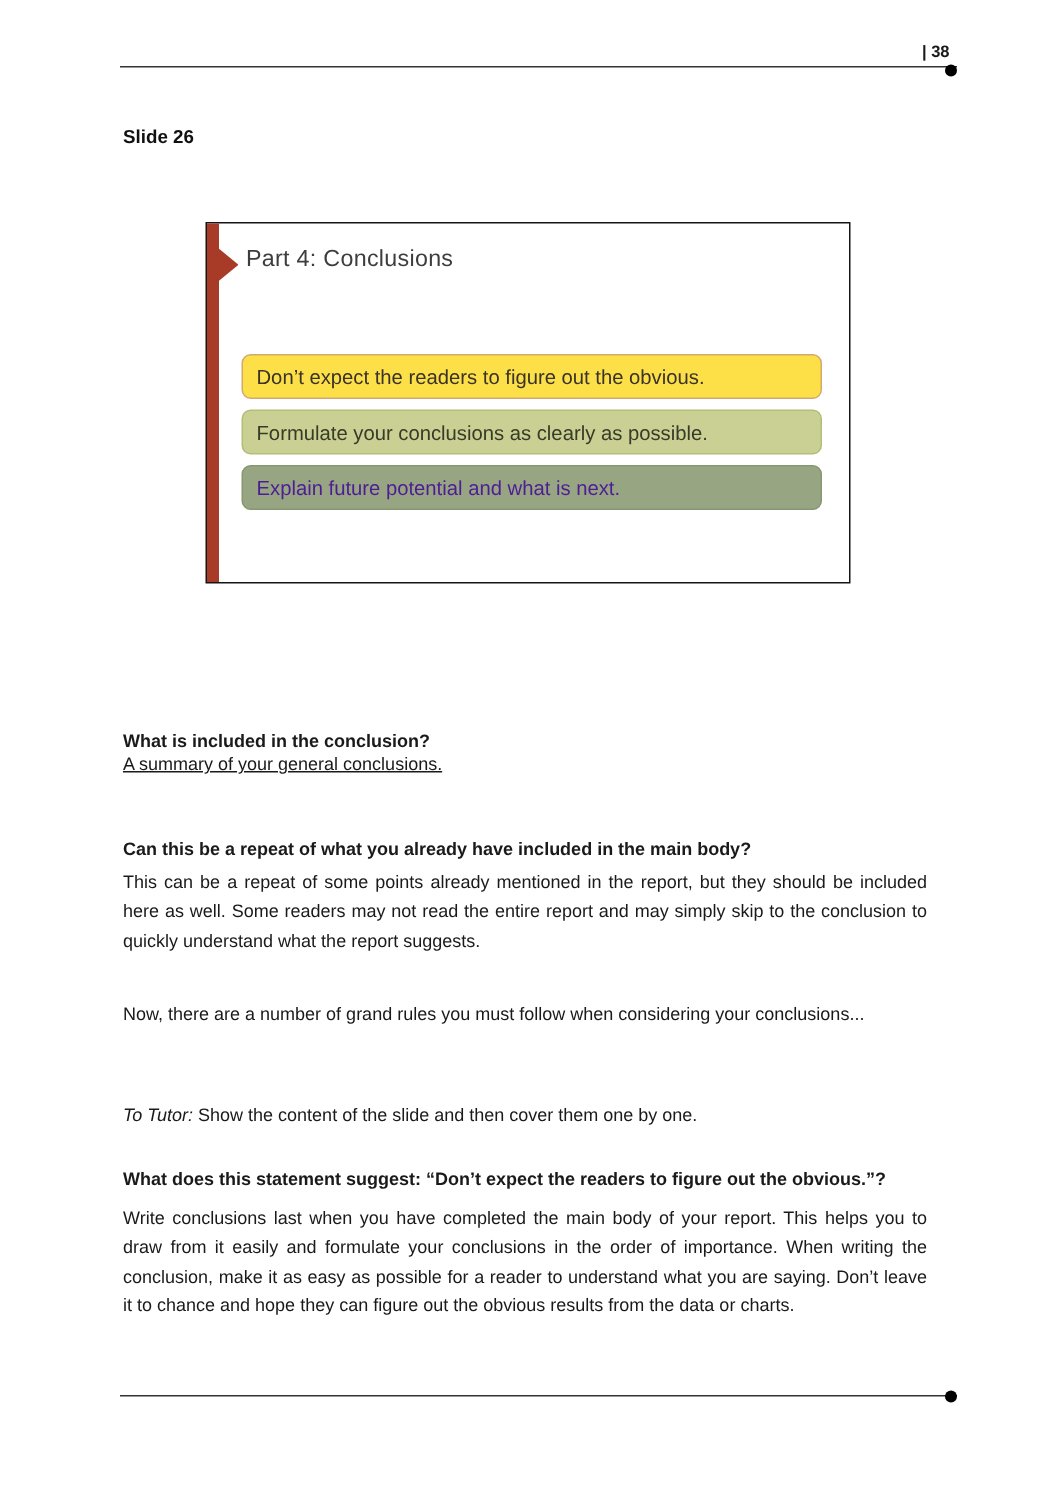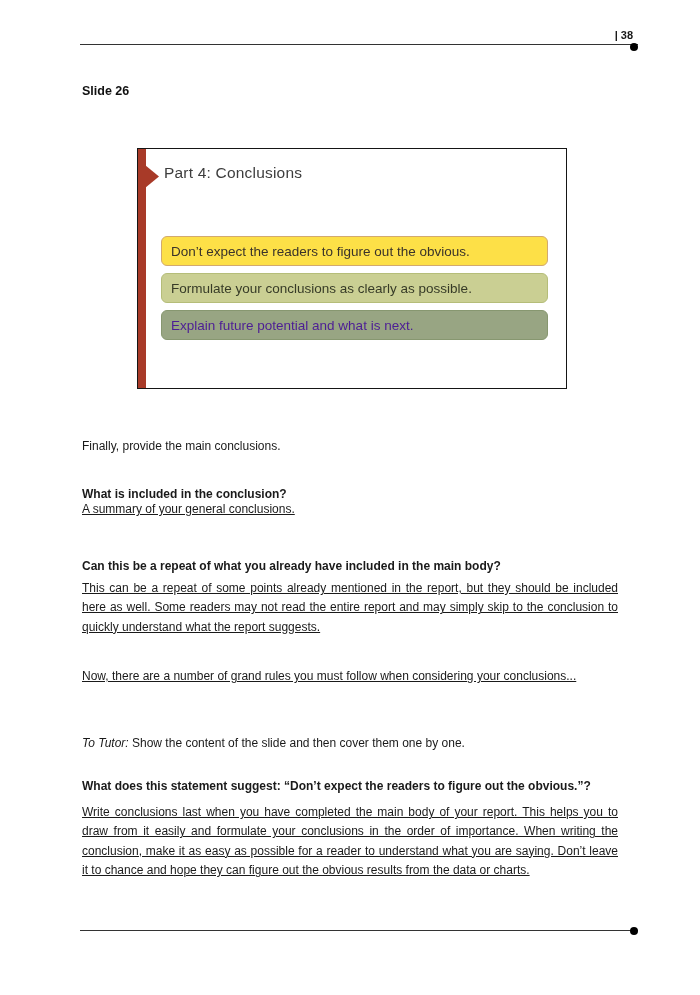--- a/index.html
+++ b/index.html
@@ -58,21 +58,21 @@
     display: flex; align-items: center;
     padding-left: 9px;
     font-size: 13.5px; white-space: nowrap; overflow: hidden;
   }
   .bullet-1 { top: 87px; }
   .bullet-2 { top: 124px; }
   .bullet-3 { top: 161px; }
 
   
   .bodytext { position: absolute; left: 82px; width: 536px; font-size: 12px; line-height: 1.62; color: #1a1a1a; }
-  .bodytext.justified { text-align: justify; text-justify: inter-word; text-decoration: underline; }
+  .bodytext.justified { text-align: justify; text-justify: inter-word; }
   .heading { font-weight: 700; white-space: nowrap; }
   .t-intro { top: 437px; }
   .t-q1h   { top: 485px; }
   .t-q1a   { top: 500px; text-decoration: underline; }
   .t-q2h   { top: 557px; }
   .t-q2a   { top: 579px; }
   .t-note  { top: 667px; }
   .t-tutor { top: 734px; }
   .t-q3h   { top: 777px; }
   .t-q3a   { top: 803px; }
@@ -106,21 +106,20 @@
   <div class="slide-frame">
     <div class="slide-accent-bar" style="background-color: rgb(168, 58, 40);"></div>
     <div class="slide-accent-arrow" style="background-color: rgb(168, 58, 40);"></div>
     <div class="slide-title">Part 4: Conclusions</div>
 
     <div class="bullet-box bullet-1" style="background-color: #fde047; border-color: rgb(210, 169, 111); color: rgb(58, 51, 42);">Don’t expect the readers to figure out the obvious.</div>
     <div class="bullet-box bullet-2" style="background-color: rgb(202, 207, 147); border-color: rgb(181, 189, 121); color: rgb(55, 59, 39);">Formulate your conclusions as clearly as possible.</div>
     <div class="bullet-box bullet-3" style="background-color: rgb(152, 165, 131); border-color: rgb(135, 151, 112); color: #4c1d95;">Explain future potential and what is next.</div>
   </div>
 
-  <div class="bodytext t-intro">Finally, provide the main conclusions.</div>
 
   <div class="bodytext heading t-q1h">What is included in the conclusion?</div>
   <div class="bodytext t-q1a">A summary of your general conclusions.</div>
 
   <div class="bodytext heading t-q2h">Can this be a repeat of what you already have included in the main body?</div>
   <div class="bodytext justified t-q2a">This can be a repeat of some points already mentioned in the report, but they should be included here as well. Some readers may not read the entire report and may simply skip to the conclusion to quickly understand what the report suggests.</div>
 
   <div class="bodytext justified t-note">Now, there are a number of grand rules you must follow when considering your conclusions...</div>
 
   <div class="bodytext t-tutor"><span class="italic">To Tutor:</span><span> Show the content of the slide and then cover them one by one.</span></div>

